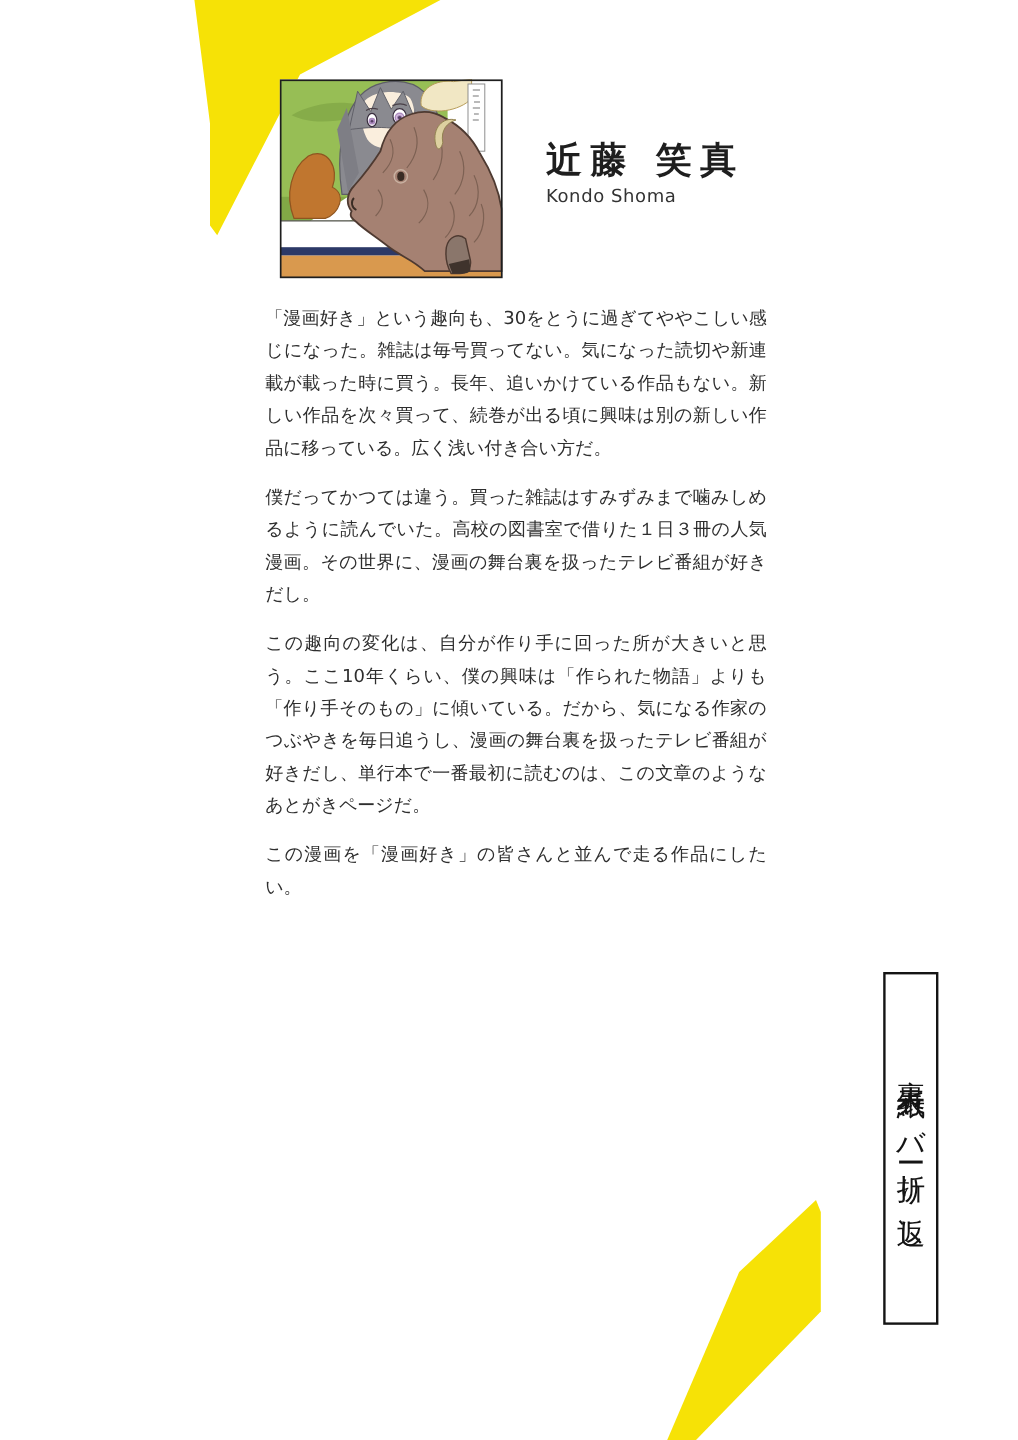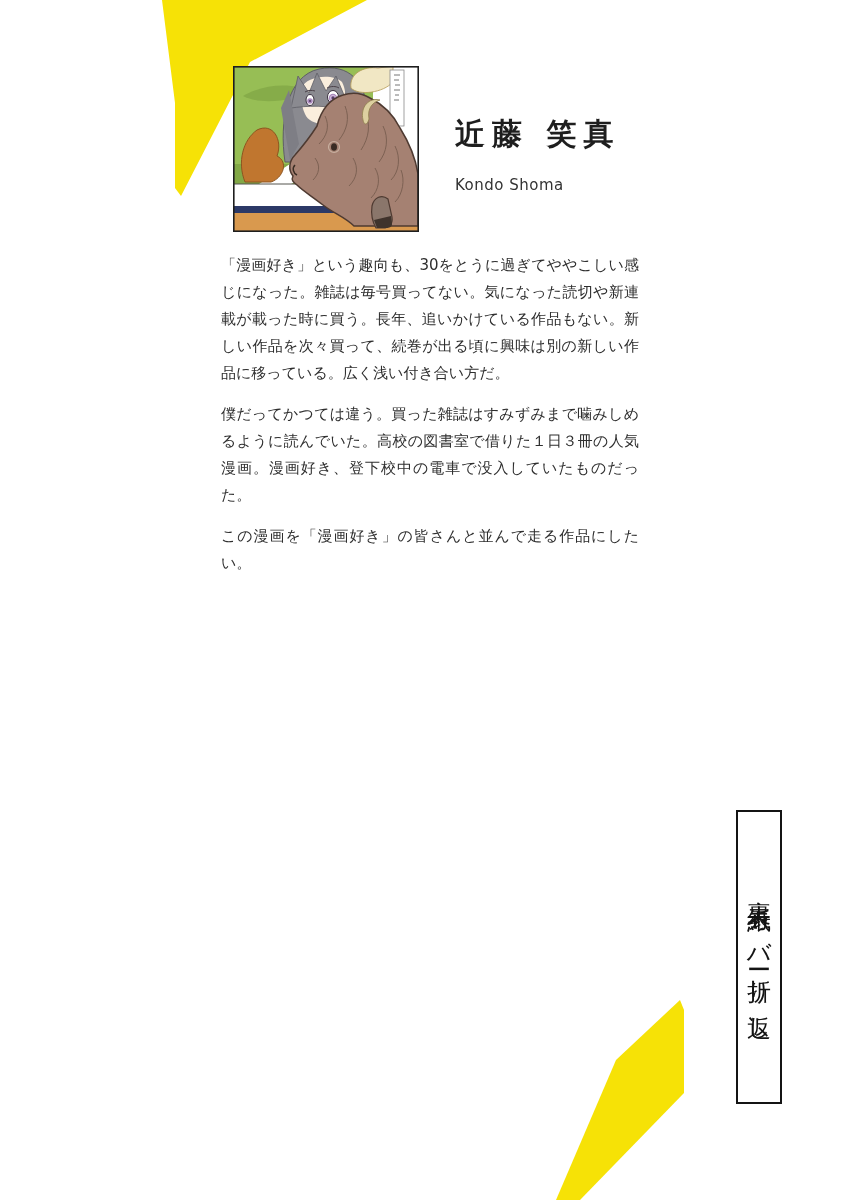--- a/index.html
+++ b/index.html
@@ -9,21 +9,21 @@
   }
   .ribbons{position:absolute;left:0;top:0;width:848px;height:1200px;pointer-events:none;}
   .illustration{position:absolute;left:233px;top:66px;width:186px;height:166px;}
   .illustration svg{display:block;width:100%;height:100%;}
   .author-block{position:absolute;left:455px;top:116px;}
   .author-name{
     font-size:30px;font-weight:600;color:#1e1e1e;letter-spacing:7px;line-height:1.2;
     margin:0;white-space:nowrap;
   }
   .author-romaji{
-    font-size:15px;color:#333333;letter-spacing:0.5px;margin-top:24px;white-space:nowrap;
+    font-size:15px;color:#333333;letter-spacing:0.5px;margin-top:2px;white-space:nowrap;
   }
   .afterword{
     position:absolute;left:221px;top:252px;width:422px;
     font-size:15px;line-height:27px;color:#2e2e2e;text-align:justify;
     overflow-wrap:break-word;
   }
   .afterword p{margin:0 4px 14px 0;}
   .side-label{
     position:absolute;left:736px;top:810px;height:294px;box-sizing:border-box;
     border:2px solid #141414;padding:8px 5px;
@@ -115,21 +115,22 @@
     </svg>
   </div>
 
   <div class="author-block">
     <div class="author-name">近藤 笑真</div>
     <div class="author-romaji">Kondo Shoma</div>
   </div>
 
   <div class="afterword">
     <p>「漫画好き」という趣向も、30をとうに過ぎてややこしい感じになった。雑誌は毎号買ってない。気になった読切や新連載が載った時に買う。長年、追いかけている作品もない。新しい作品を次々買って、続巻が出る頃に興味は別の新しい作品に移っている。広く浅い付き合い方だ。</p>
-    <p>僕だってかつては違う。買った雑誌はすみずみまで噛みしめるように読んでいた。高校の図書室で借りた１日３冊の人気漫画。漫画好き、登下校中の電車で没入していたものだった。</p>
+    <p>僕だってかつては違う。買った雑誌はすみずみまで噛みしめるように読んでいた。高校の図書室で借りた１日３冊の人気漫画。その世界に、漫画の舞台裏を扱ったテレビ番組が好きだし。</p>
+    <p>この趣向の変化は、自分が作り手に回った所が大きいと思う。ここ10年くらい、僕の興味は「作られた物語」よりも「作り手そのもの」に傾いている。だから、気になる作家のつぶやきを毎日追うし、漫画の舞台裏を扱ったテレビ番組が好きだし、単行本で一番最初に読むのは、この文章のようなあとがきページだ。</p>
     <p>この漫画を「漫画好き」の皆さんと並んで走る作品にしたい。</p>
   </div>
 
   <div class="side-label">
     <span>裏表紙カバー折り返し</span>
   </div>
 
 </div>
 
 </body></html>

